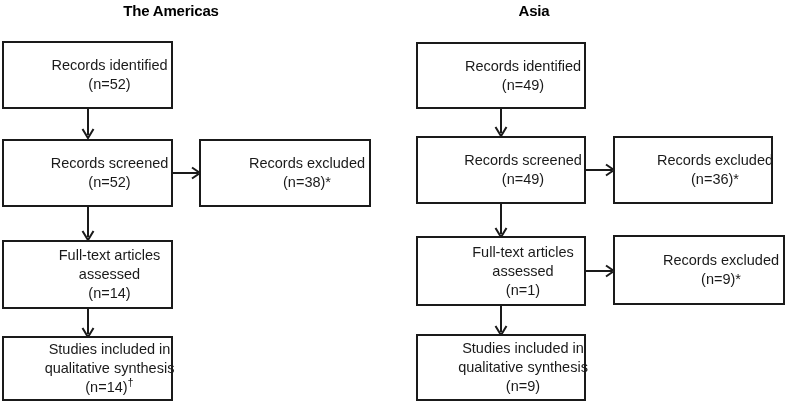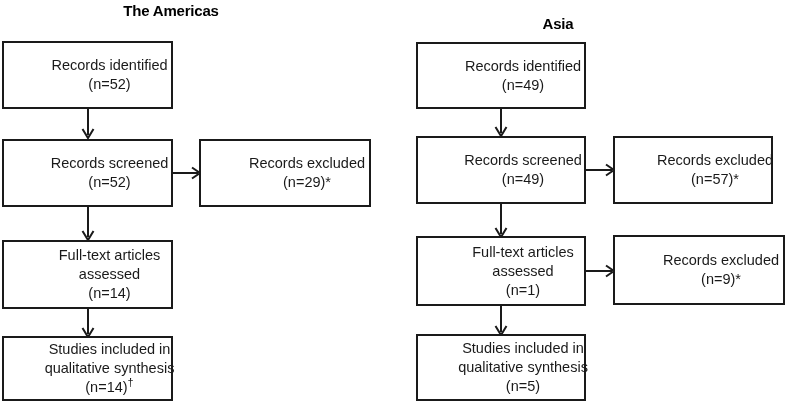--- a/index.html
+++ b/index.html
@@ -64,21 +64,21 @@
     overflow: visible;
   }
 </style>
 </head>
 <body>
 
 <div id="figure">
 
   <div class="col-title" style="left:171px; top:2px;">The Americas</div>
 
-  <div class="col-title" style="left:534px; top:15px;margin-left:24px;">Asia</div>
+  <div class="col-title" style="left:534px; top:2px;">Asia</div>
 
   <div class="flow-box" style="left:2px; top:41px; width:171px; height:68px;">
     <div class="line">Records identified</div>
     <div class="line">(n=52)</div>
   </div>
 
   <div class="conn" style="left:79px; top:108px;">
     <svg width="18" height="32" viewBox="0 0 18 32">
       <line x1="9" y1="0" x2="9" y2="27" stroke="#1a1a1a" stroke-width="2"></line>
       <polyline points="3.5,21 9,30 14.5,21" fill="none" stroke="#1a1a1a" stroke-width="2"></polyline>
@@ -92,21 +92,21 @@
 
   <div class="conn" style="left:173px; top:164px;">
     <svg width="28" height="18" viewBox="0 0 28 18">
       <line x1="0" y1="9" x2="25" y2="9" stroke="#1a1a1a" stroke-width="2"></line>
       <polyline points="19,3.5 27,9 19,14.5" fill="none" stroke="#1a1a1a" stroke-width="2"></polyline>
     </svg>
   </div>
 
   <div class="flow-box" style="left:199px; top:139px; width:172px; height:68px;">
     <div class="line">Records excluded</div>
-    <div class="line">(n=29)*</div>
+    <div class="line">(n=38)*</div>
   </div>
 
   <div class="conn" style="left:79px; top:206px;">
     <svg width="18" height="36" viewBox="0 0 18 36">
       <line x1="9" y1="0" x2="9" y2="31" stroke="#1a1a1a" stroke-width="2"></line>
       <polyline points="3.5,25 9,34 14.5,25" fill="none" stroke="#1a1a1a" stroke-width="2"></polyline>
     </svg>
   </div>
 
   <div class="flow-box" style="left:2px; top:240px; width:171px; height:69px;">
@@ -147,21 +147,21 @@
 
   <div class="conn" style="left:586px; top:161px;">
     <svg width="29" height="18" viewBox="0 0 29 18">
       <line x1="0" y1="9" x2="26" y2="9" stroke="#1a1a1a" stroke-width="2"></line>
       <polyline points="20,3.5 28,9 20,14.5" fill="none" stroke="#1a1a1a" stroke-width="2"></polyline>
     </svg>
   </div>
 
   <div class="flow-box" style="left:613px; top:136px; width:160px; height:68px;">
     <div class="line">Records excluded</div>
-    <div class="line">(n=57)*</div>
+    <div class="line">(n=36)*</div>
   </div>
 
   <div class="conn" style="left:492px; top:203px;">
     <svg width="18" height="36" viewBox="0 0 18 36">
       <line x1="9" y1="0" x2="9" y2="31" stroke="#1a1a1a" stroke-width="2"></line>
       <polyline points="3.5,25 9,34 14.5,25" fill="none" stroke="#1a1a1a" stroke-width="2"></polyline>
     </svg>
   </div>
 
   <div class="flow-box" style="left:416px; top:236px; width:170px; height:70px;">
@@ -185,16 +185,16 @@
   <div class="conn" style="left:492px; top:305px;">
     <svg width="18" height="32" viewBox="0 0 18 32">
       <line x1="9" y1="0" x2="9" y2="27" stroke="#1a1a1a" stroke-width="2"></line>
       <polyline points="3.5,21 9,30 14.5,21" fill="none" stroke="#1a1a1a" stroke-width="2"></polyline>
     </svg>
   </div>
 
   <div class="flow-box" style="left:416px; top:334px; width:170px; height:67px;">
     <div class="line">Studies included in</div>
     <div class="line">qualitative synthesis</div>
-    <div class="line">(n=5)</div>
+    <div class="line">(n=9)</div>
   </div>
 
 </div>
 
 </body></html>

